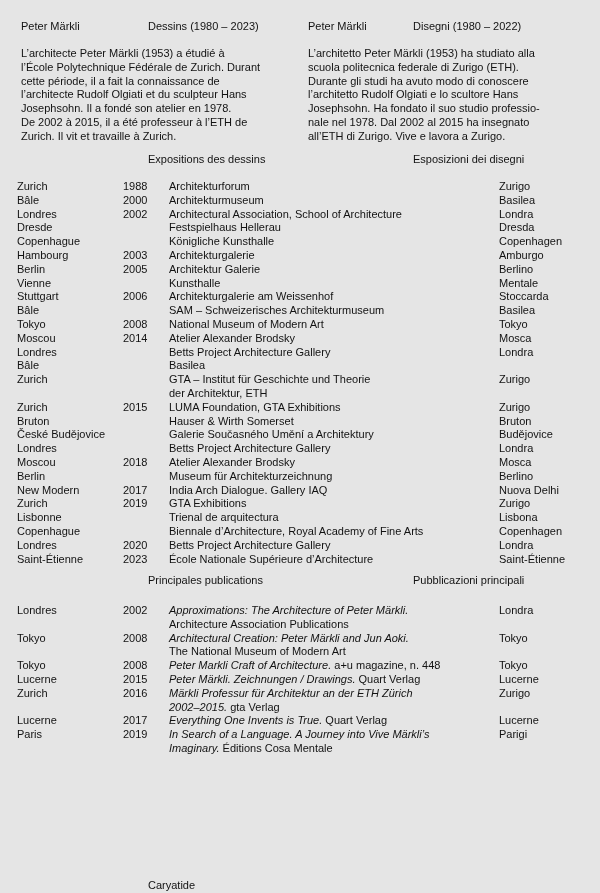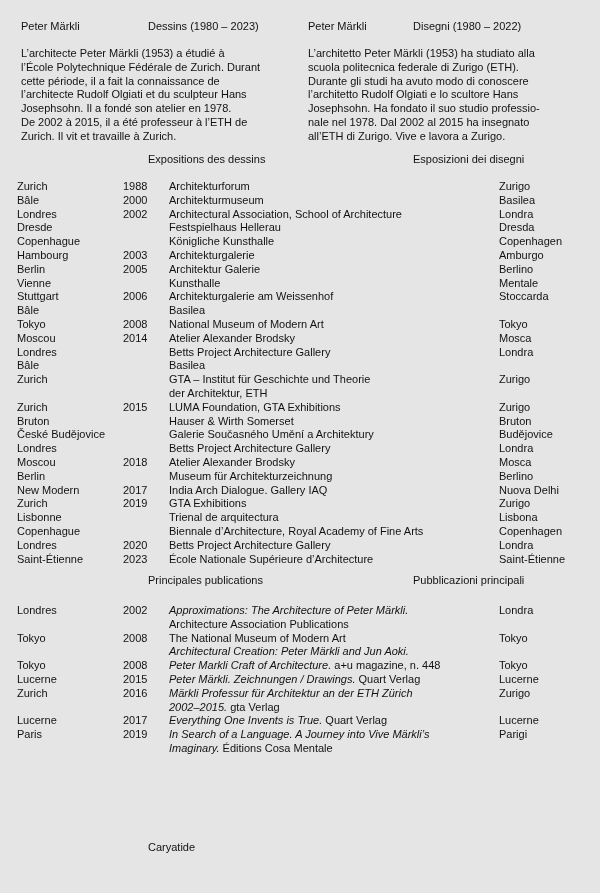--- a/index.html
+++ b/index.html
@@ -128,20 +128,23 @@
         <div class="cell">Stuttgart</div>
         <div class="cell">2006</div>
         <div class="cell">
           <div class="venue-line">Architekturgalerie am Weissenhof</div>
         </div>
         <div class="cell">Stoccarda</div>
       </div>
       <div class="row">
         <div class="cell">Bâle</div>
         <div class="cell"></div>
+        <div class="cell">
+          <div class="venue-line">SAM – Schweizerisches Architekturmuseum</div>
+        </div>
         <div class="cell">Basilea</div>
       </div>
       <div class="row">
         <div class="cell">Tokyo</div>
         <div class="cell">2008</div>
         <div class="cell">
           <div class="venue-line">National Museum of Modern Art</div>
         </div>
         <div class="cell">Tokyo</div>
       </div>
@@ -283,22 +286,22 @@
         <div class="cell">
           <div class="venue-line"><span class="it">Approximations: The Architecture of Peter Märkli.</span></div>
           <div class="venue-line"><span>Architecture Association Publications</span></div>
         </div>
         <div class="cell">Londra</div>
       </div>
       <div class="row">
         <div class="cell">Tokyo</div>
         <div class="cell">2008</div>
         <div class="cell">
+          <div class="venue-line"><span class="it">Architectural Creation: Peter Märkli and Jun Aoki.</span></div>
           <div class="venue-line"><span>The National Museum of Modern Art</span></div>
-          <div class="venue-line"><span class="it">Architectural Creation: Peter Märkli and Jun Aoki.</span></div>
         </div>
         <div class="cell">Tokyo</div>
       </div>
       <div class="row">
         <div class="cell">Tokyo</div>
         <div class="cell">2008</div>
         <div class="cell">
           <div class="venue-line"><span class="it">Peter Markli Craft of Architecture.</span><span> a+u magazine, n. 448</span></div>
         </div>
         <div class="cell">Tokyo</div>
@@ -332,15 +335,15 @@
         <div class="cell">Paris</div>
         <div class="cell">2019</div>
         <div class="cell">
           <div class="venue-line"><span class="it">In Search of a Language. A Journey into Vive Märkli’s</span></div>
           <div class="venue-line"><span class="it">Imaginary.</span><span> Éditions Cosa Mentale</span></div>
         </div>
         <div class="cell">Parigi</div>
       </div>
     </div>
 
-  <span class="abs nowrap hx2" style="top:841px">Caryatide</span>
+  <span class="abs nowrap hx2" style="top:879px">Caryatide</span>
 
 </div>
 
 </body></html>

